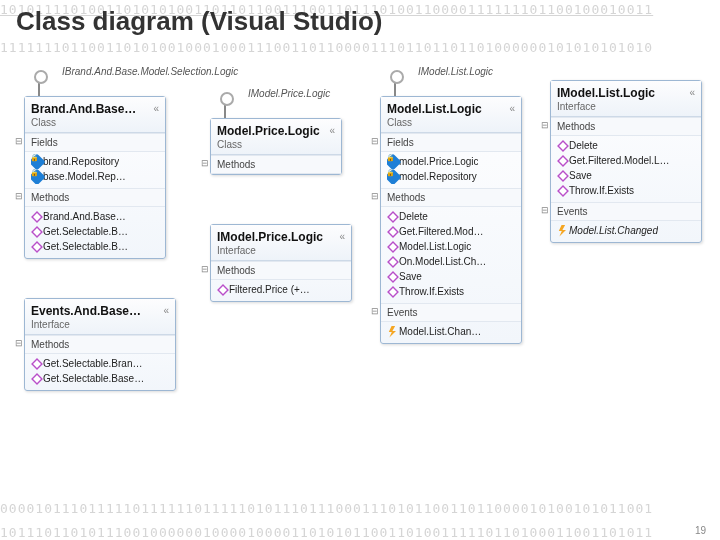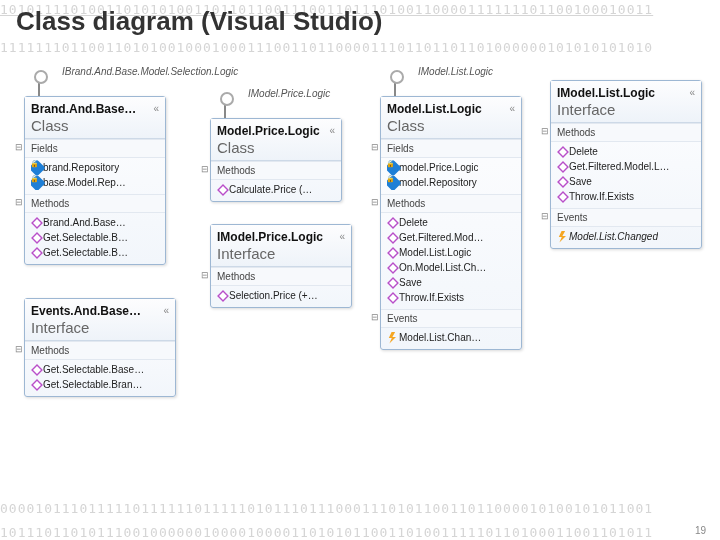--- a/index.html
+++ b/index.html
@@ -11,21 +11,21 @@
   .bg-bot2 { bottom: 0; margin-top: 36px; }
   .title { position: absolute; top: 6px; left: 16px; font-size: 26px; font-weight: 600; color: #333; z-index: 2; }
   .canvas { position: absolute; top: 62px; left: 16px; right: 16px; bottom: 44px; z-index: 2; }
   .boxwrap { position: absolute; padding-left: 8px; }
   .lolli { width: 2px; background: #888; margin-left: 14px; position: relative; }
   .lolli::before { content: ""; position: absolute; top: -10px; left: -4px; width: 10px; height: 10px; border: 2px solid #aaa; border-radius: 50%; background: #fff; }
   .lolli-label { position: absolute; left: 24px; top: -14px; font-style: italic; color: #555; font-size: 10px; white-space: nowrap; }
   .box { border: 1px solid #9db7d3; border-radius: 3px; background: linear-gradient(#fefeff, #f2f6fb); box-shadow: 1px 1px 3px rgba(0,0,0,0.15); }
   .box-header { padding: 5px 6px 4px 6px; border-bottom: 1px solid #cdd9e7; position: relative; background: linear-gradient(#fdfdfe, #eef3f9); }
   .box-name { font-weight: 700; font-size: 12px; color: #111; white-space: nowrap; overflow: hidden; text-overflow: ellipsis; }
-  .box-stereo { font-size: 15px; color: #666; margin-top: 1px; }
+  .box-stereo { font-size: 10px; color: #666; margin-top: 1px; }
   .chev { position: absolute; right: 6px; top: 6px; font-size: 10px; color: #888; }
   .section-title { padding: 3px 6px; font-size: 10px; color: #444; background: #f7f9fc; border-top: 1px solid #e2e8f0; border-bottom: 1px solid #e2e8f0; position: relative; }
   .section-title::before { content: "⊟"; position: absolute; left: -10px; top: 2px; font-size: 9px; color: #888; }
   .members { padding: 2px 4px 4px 6px; }
   .member { display: flex; align-items: center; gap: 0; padding: 1.5px 0; white-space: nowrap; overflow: hidden; }
   .ic { width: 12px; height: 12px; flex: 0 0 12px; display: inline-block; }
   .ic-field { background: #1e7fd6; border-radius: 2px; transform: rotate(45deg); }
   .ic-field.priv::after { content: "🔒"; font-size: 7px; position: relative; top: -3px; left: -3px; transform: rotate(-45deg); display: inline-block; }
   .ic-method { border: 2px solid #b84fc9; transform: rotate(45deg) scale(0.7); background: #fff; }
   .ic-event { background: #f5a623; clip-path: polygon(40% 0, 70% 0, 45% 45%, 75% 45%, 20% 100%, 40% 55%, 15% 55%); }
@@ -88,62 +88,56 @@
     <div class="box">
       <div class="box-header">
         <div class="box-name">Events.And.Base…</div>
         <div class="box-stereo">Interface</div>
         <span class="chev">«</span>
       </div>
       <div class="section-title">Methods</div>
       <div class="members">
         <div class="member">
             <span class="ic ic-method"></span>
+            <span class="mname">Get.Selectable.Bran…</span>
+          </div>
+        <div class="member">
+            <span class="ic ic-method"></span>
             <span class="mname">Get.Selectable.Base…</span>
-          </div>
-        <div class="member">
-            <span class="ic ic-method"></span>
-            <span class="mname">Get.Selectable.Bran…</span>
           </div>
       </div>
     </div>
   </div>
 
   <div class="boxwrap" style="left:186px; top:40px; width:140px;">
     <div class="lolli" style="height:16px;">
       <span class="lolli-label italic">IModel.Price.Logic</span>
     </div>
     <div class="box">
       <div class="box-header">
         <div class="box-name">Model.Price.Logic</div>
         <div class="box-stereo">Class</div>
         <span class="chev">«</span>
       </div>
       <div class="section-title">Methods</div>
-      <div class="members">
-        <div class="member">
-            <span class="ic ic-method"></span>
-            <span class="mname">Calculate.Price (…</span>
-          </div>
-      </div>
     </div>
   </div>
 
   <div class="boxwrap" style="left:186px; top:162px; width:150px;">
     <div class="box">
       <div class="box-header">
         <div class="box-name">IModel.Price.Logic</div>
         <div class="box-stereo">Interface</div>
         <span class="chev">«</span>
       </div>
       <div class="section-title">Methods</div>
       <div class="members">
         <div class="member">
             <span class="ic ic-method"></span>
-            <span class="mname">Selection.Price (+…</span>
+            <span class="mname">Filtered.Price (+…</span>
           </div>
       </div>
     </div>
   </div>
 
   <div class="boxwrap" style="left:356px; top:18px; width:150px;">
     <div class="lolli" style="height:16px;">
       <span class="lolli-label italic">IModel.List.Logic</span>
     </div>
     <div class="box">

